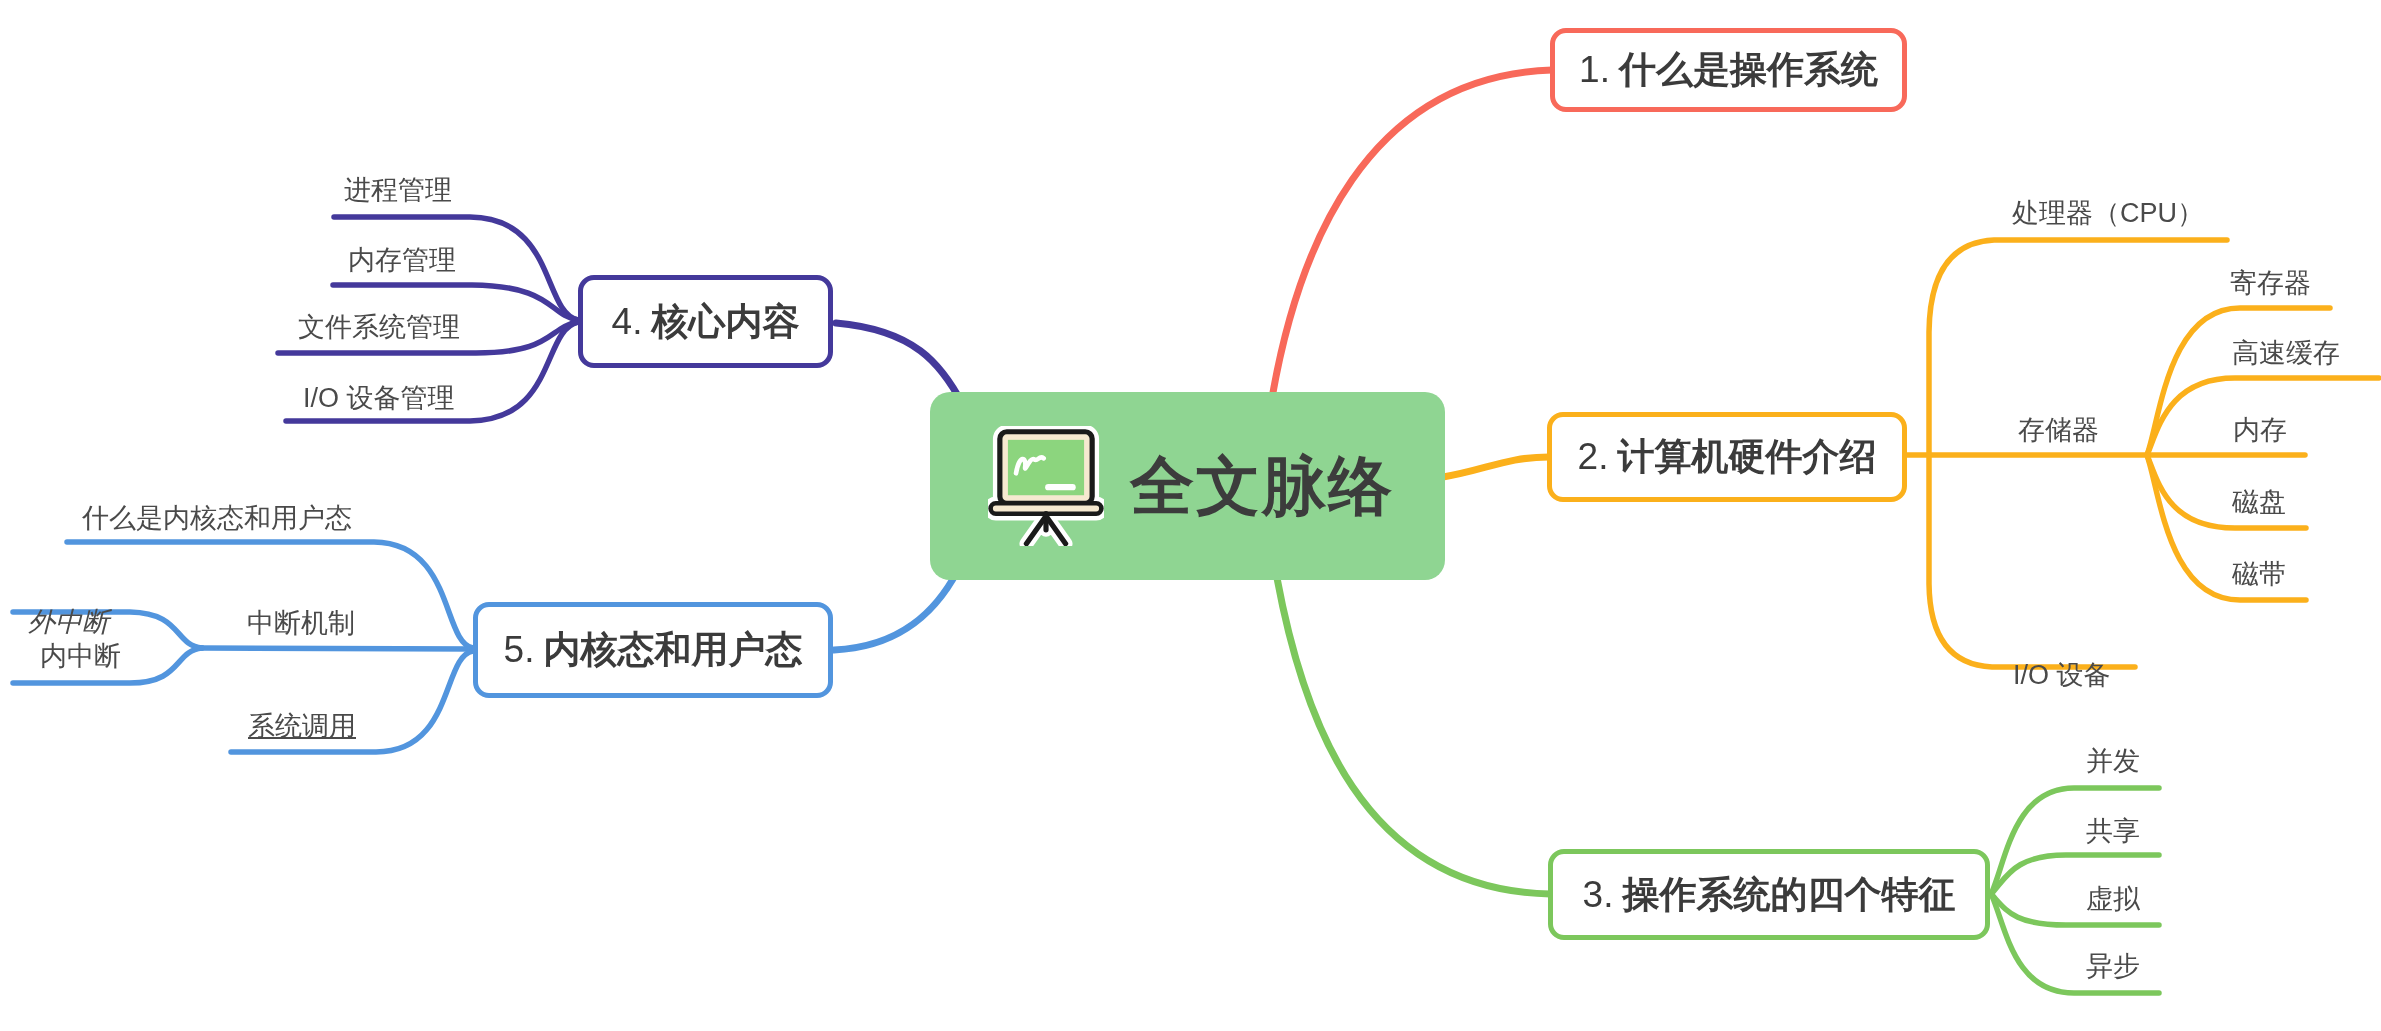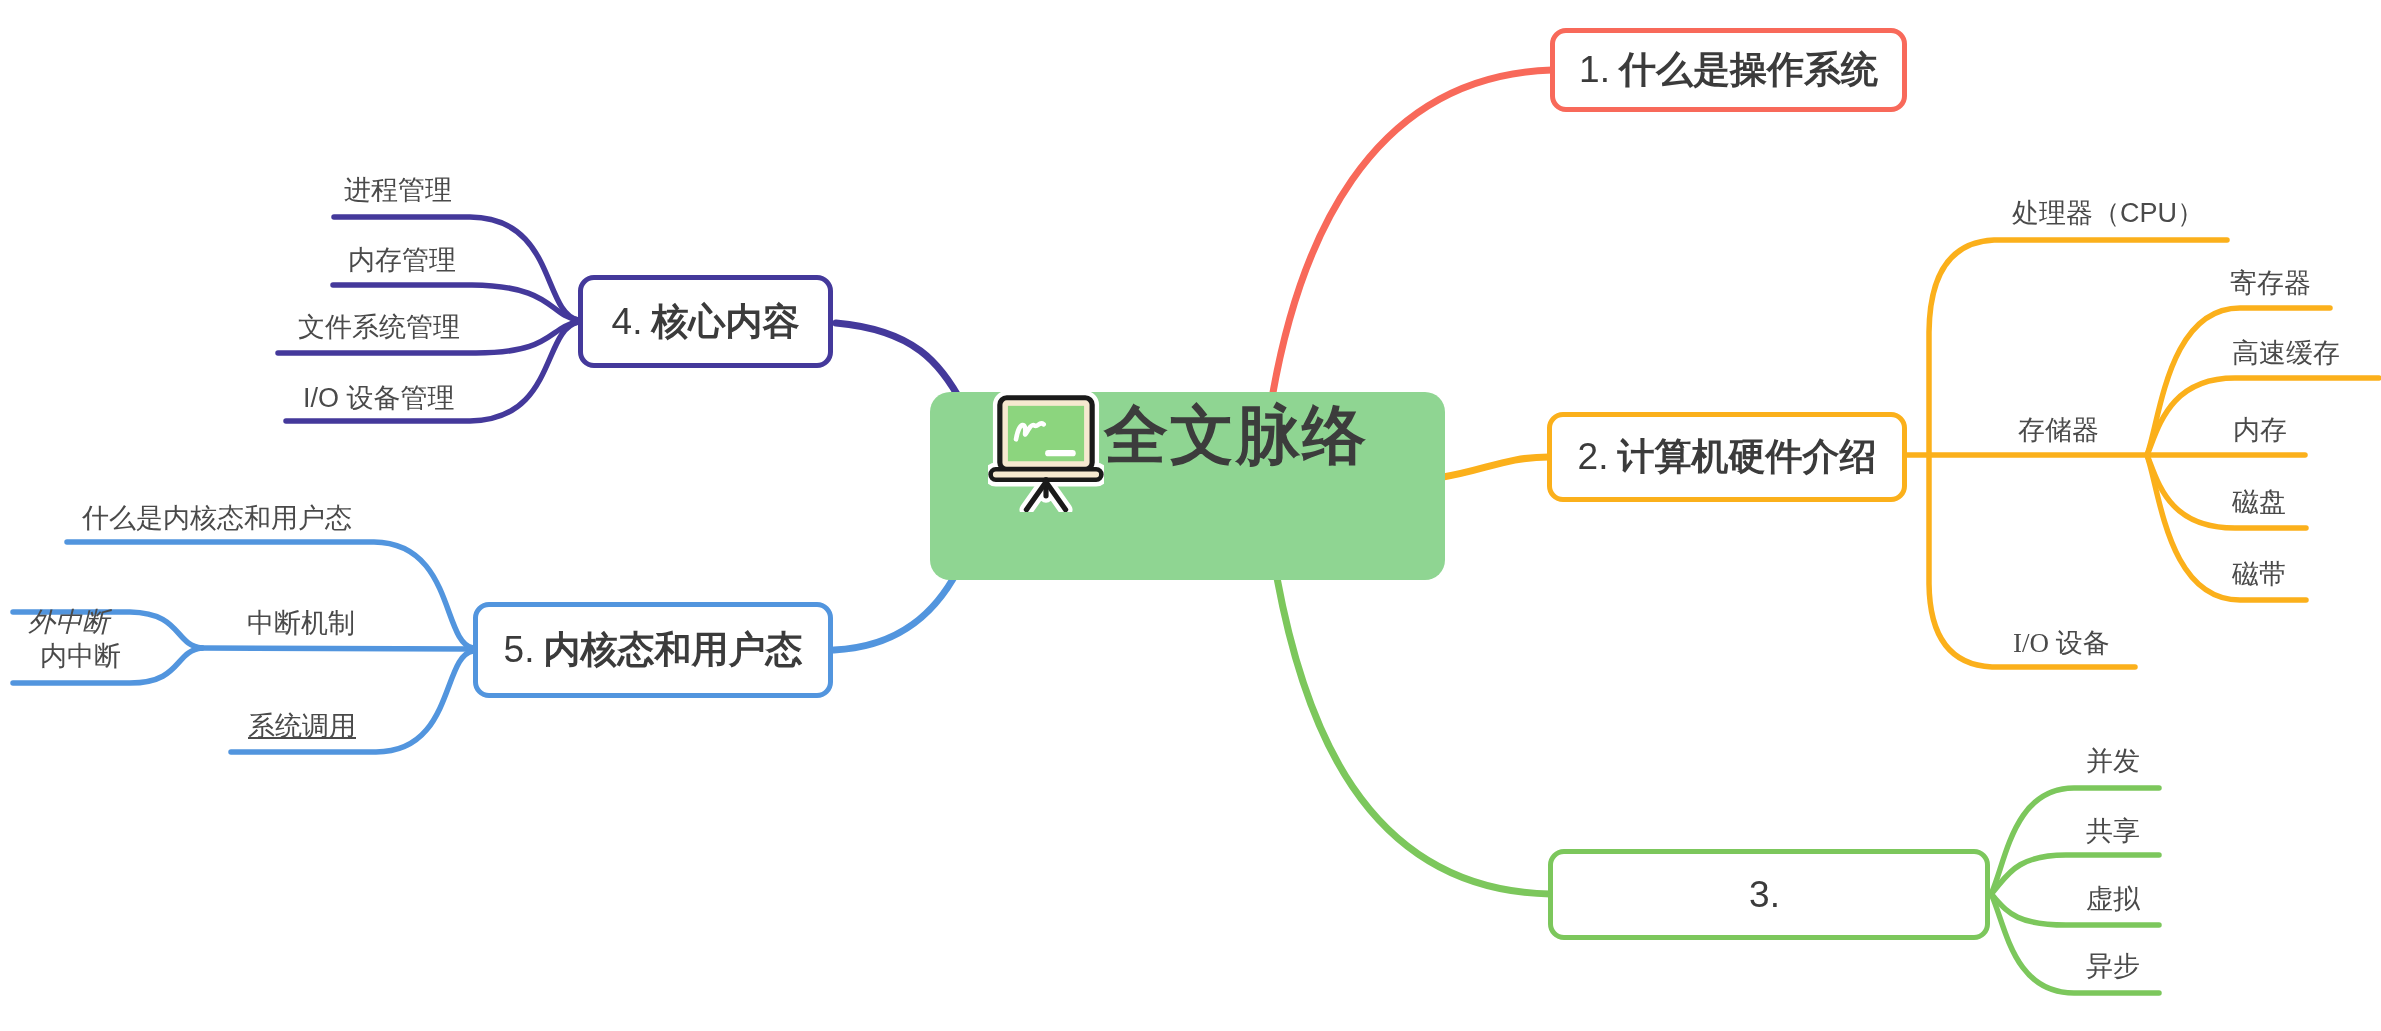--- a/index.html
+++ b/index.html
@@ -19,22 +19,22 @@
   .node .num{font-weight:400;margin-right:9px;}
   .node .ttl{font-weight:700;}
   .n1{border-color:#F8695A;}
   .n2{border-color:#FBB01B;}
   .n3{border-color:#7CC75C;}
   .n4{border-color:#44399B;}
   .n5{border-color:#5295DE;}
 
   .center{
     position:absolute;left:930px;top:392px;width:515px;height:188px;
-    background:#8FD592;border-radius:20px;display:flex;
-    padding-left:58px;box-sizing:border-box;z-index:3;
+    background:#8FD592;border-radius:20px;display:flex;align-items:center;
+    padding-left:58px;gap:26px;box-sizing:border-box;z-index:3;
   }
   .center .ttl{font-size:64px;font-weight:700;color:#3C3C3C;letter-spacing:2px;}
 
   .leaf{
     position:absolute;font-size:27px;line-height:1.1;color:#4A4A4A;
     white-space:nowrap;z-index:2;
   }
 </style>
 </head>
 <body>
@@ -109,40 +109,41 @@
     <span class="ttl">什么是操作系统</span>
   </div>
 
   <div class="node n2" style="left:1547px;top:412px;width:360px;height:90px;">
     <span class="num">2.</span>
     <span class="ttl">计算机硬件介绍</span>
   </div>
 
   <div class="node n3" style="left:1548px;top:849px;width:442px;height:91px;">
     <span class="num">3.</span>
+    <span class="ttl">操作系统的四个特征</span>
   </div>
 
   <div class="node n4" style="left:578px;top:275px;width:255px;height:93px;">
     <span class="num">4.</span>
     <span class="ttl">核心内容</span>
   </div>
 
   <div class="node n5" style="left:473px;top:602px;width:360px;height:96px;">
     <span class="num">5.</span>
     <span class="ttl">内核态和用户态</span>
   </div>
 
   <div class="leaf" style="left:2012px;top:199px;">处理器（CPU）</div>
   <div class="leaf" style="left:2018px;top:416px;">存储器</div>
   <div class="leaf" style="left:2230px;top:269px;">寄存器</div>
   <div class="leaf" style="left:2232px;top:339px;">高速缓存</div>
   <div class="leaf" style="left:2233px;top:416px;">内存</div>
   <div class="leaf" style="left:2232px;top:488px;">磁盘</div>
   <div class="leaf" style="left:2232px;top:560px;">磁带</div>
-  <div class="leaf" style="left:2013px;top:629px;font-family:Liberation Serif, serif;">I/O 设备</div>
+  <div class="leaf" style="left:2013px;top:661px;">I/O 设备</div>
 
   <div class="leaf" style="left:2086px;top:747px;">并发</div>
   <div class="leaf" style="left:2086px;top:817px;">共享</div>
   <div class="leaf" style="left:2086px;top:885px;text-align:right;">虚拟</div>
   <div class="leaf" style="left:2086px;top:952px;">异步</div>
 
   <div class="leaf" style="left:344px;top:176px;">进程管理</div>
   <div class="leaf" style="left:348px;top:246px;">内存管理</div>
   <div class="leaf" style="left:298px;top:313px;">文件系统管理</div>
   <div class="leaf" style="left:303px;top:384px;">I/O 设备管理</div>

